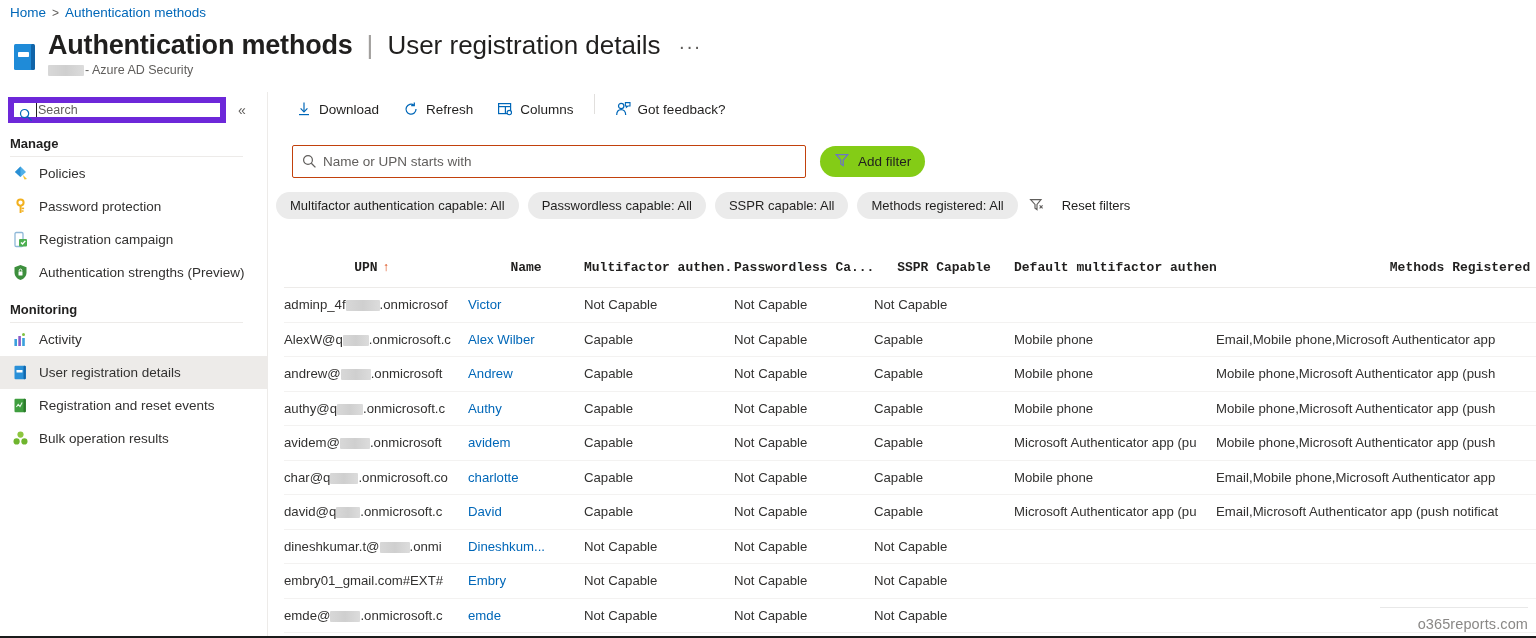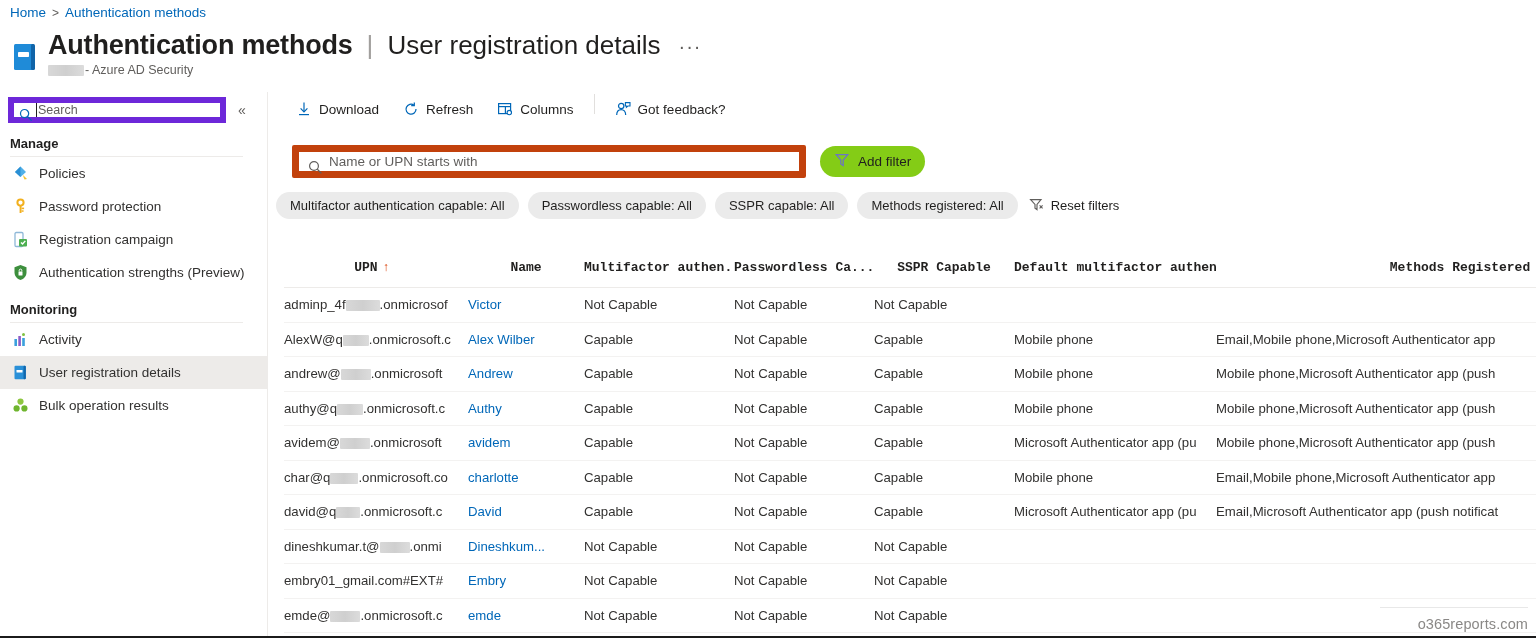--- a/index.html
+++ b/index.html
@@ -132,21 +132,21 @@
   }
 
   
   .filter-row {
     position: absolute; left: 292px; top: 145px;
     display: flex; align-items: center; gap: 14px;
   }
   .upn-search {
     position: relative;
     width: 514px; height: 33px;
-    border: 7px solid #c2410c; border-radius: 2px;
+    border: 1px solid #c2410c; border-radius: 2px;
     background: #fff; display: flex; align-items: center;
     padding-left: 30px;
   }
   .upn-search .sicon2 {
     position: absolute; left: 9px; top: 8px; width: 15px; height: 15px;
   }
   .upn-search .ph2 { font-size: 13.5px; color: #605e5c; }
   .addfilter {
     display: flex; align-items: center; gap: 8px;
     height: 31px; padding: 0 14px;
@@ -159,21 +159,21 @@
     display: flex; align-items: center; gap: 9px;
   }
   .pill {
     height: 27px; padding: 0 14px;
     background: #ebebeb; border-radius: 14px;
     display: flex; align-items: center;
     font-size: 13px; color: #201f1e; cursor: pointer;
     white-space: nowrap;
   }
   .reset {
-    display: flex; align-items: center; gap: 7px;
+    display: flex; align-items: center; gap: 18px;
     font-size: 13px; color: #201f1e; cursor: pointer;
     margin-left: 2px; white-space: nowrap;
   }
 
   
   .table-wrap {
     position: absolute; left: 284px; top: 252px;
     width: 1252px; height: 386px;
     overflow: hidden;
   }
@@ -327,20 +327,30 @@
     <span class="glyph">
       <svg width="17" height="17" viewBox="0 0 17 17">
         <rect x="2.5" y="1.8" width="11" height="13.4" rx="1" fill="#2a90d8"></rect>
         <rect x="11.5" y="1.8" width="2.4" height="13.4" rx="1" fill="#1168ae"></rect>
         <rect x="4.5" y="6" width="6" height="2.6" rx="0.4" fill="#ffffff"></rect>
       </svg>
     </span>
     <span>User registration details</span>
   </div>
 
+  <div class="nav-item">
+    <span class="glyph">
+      <svg width="17" height="17" viewBox="0 0 17 17">
+        <rect x="2.5" y="1.8" width="11" height="13.4" rx="1" fill="#3f9e3f"></rect>
+        <rect x="11.5" y="1.8" width="2.4" height="13.4" rx="1" fill="#2a7a2a"></rect>
+        <path d="M4.4 10 L6.2 7.4 L8 9.6 L10.2 5.6" stroke="#e8f5e8" stroke-width="1.1" fill="none"></path>
+      </svg>
+    </span>
+    <span>Registration and reset events</span>
+  </div>
 
   <div class="nav-item">
     <span class="glyph">
       <svg width="17" height="17" viewBox="0 0 17 17">
         <circle cx="8.5" cy="4.6" r="3.1" fill="#8dc63f"></circle>
         <circle cx="4.6" cy="11.4" r="3.1" fill="#6fb52e"></circle>
         <circle cx="12.4" cy="11.4" r="3.1" fill="#6fb52e"></circle>
       </svg>
     </span>
     <span>Bulk operation results</span>

